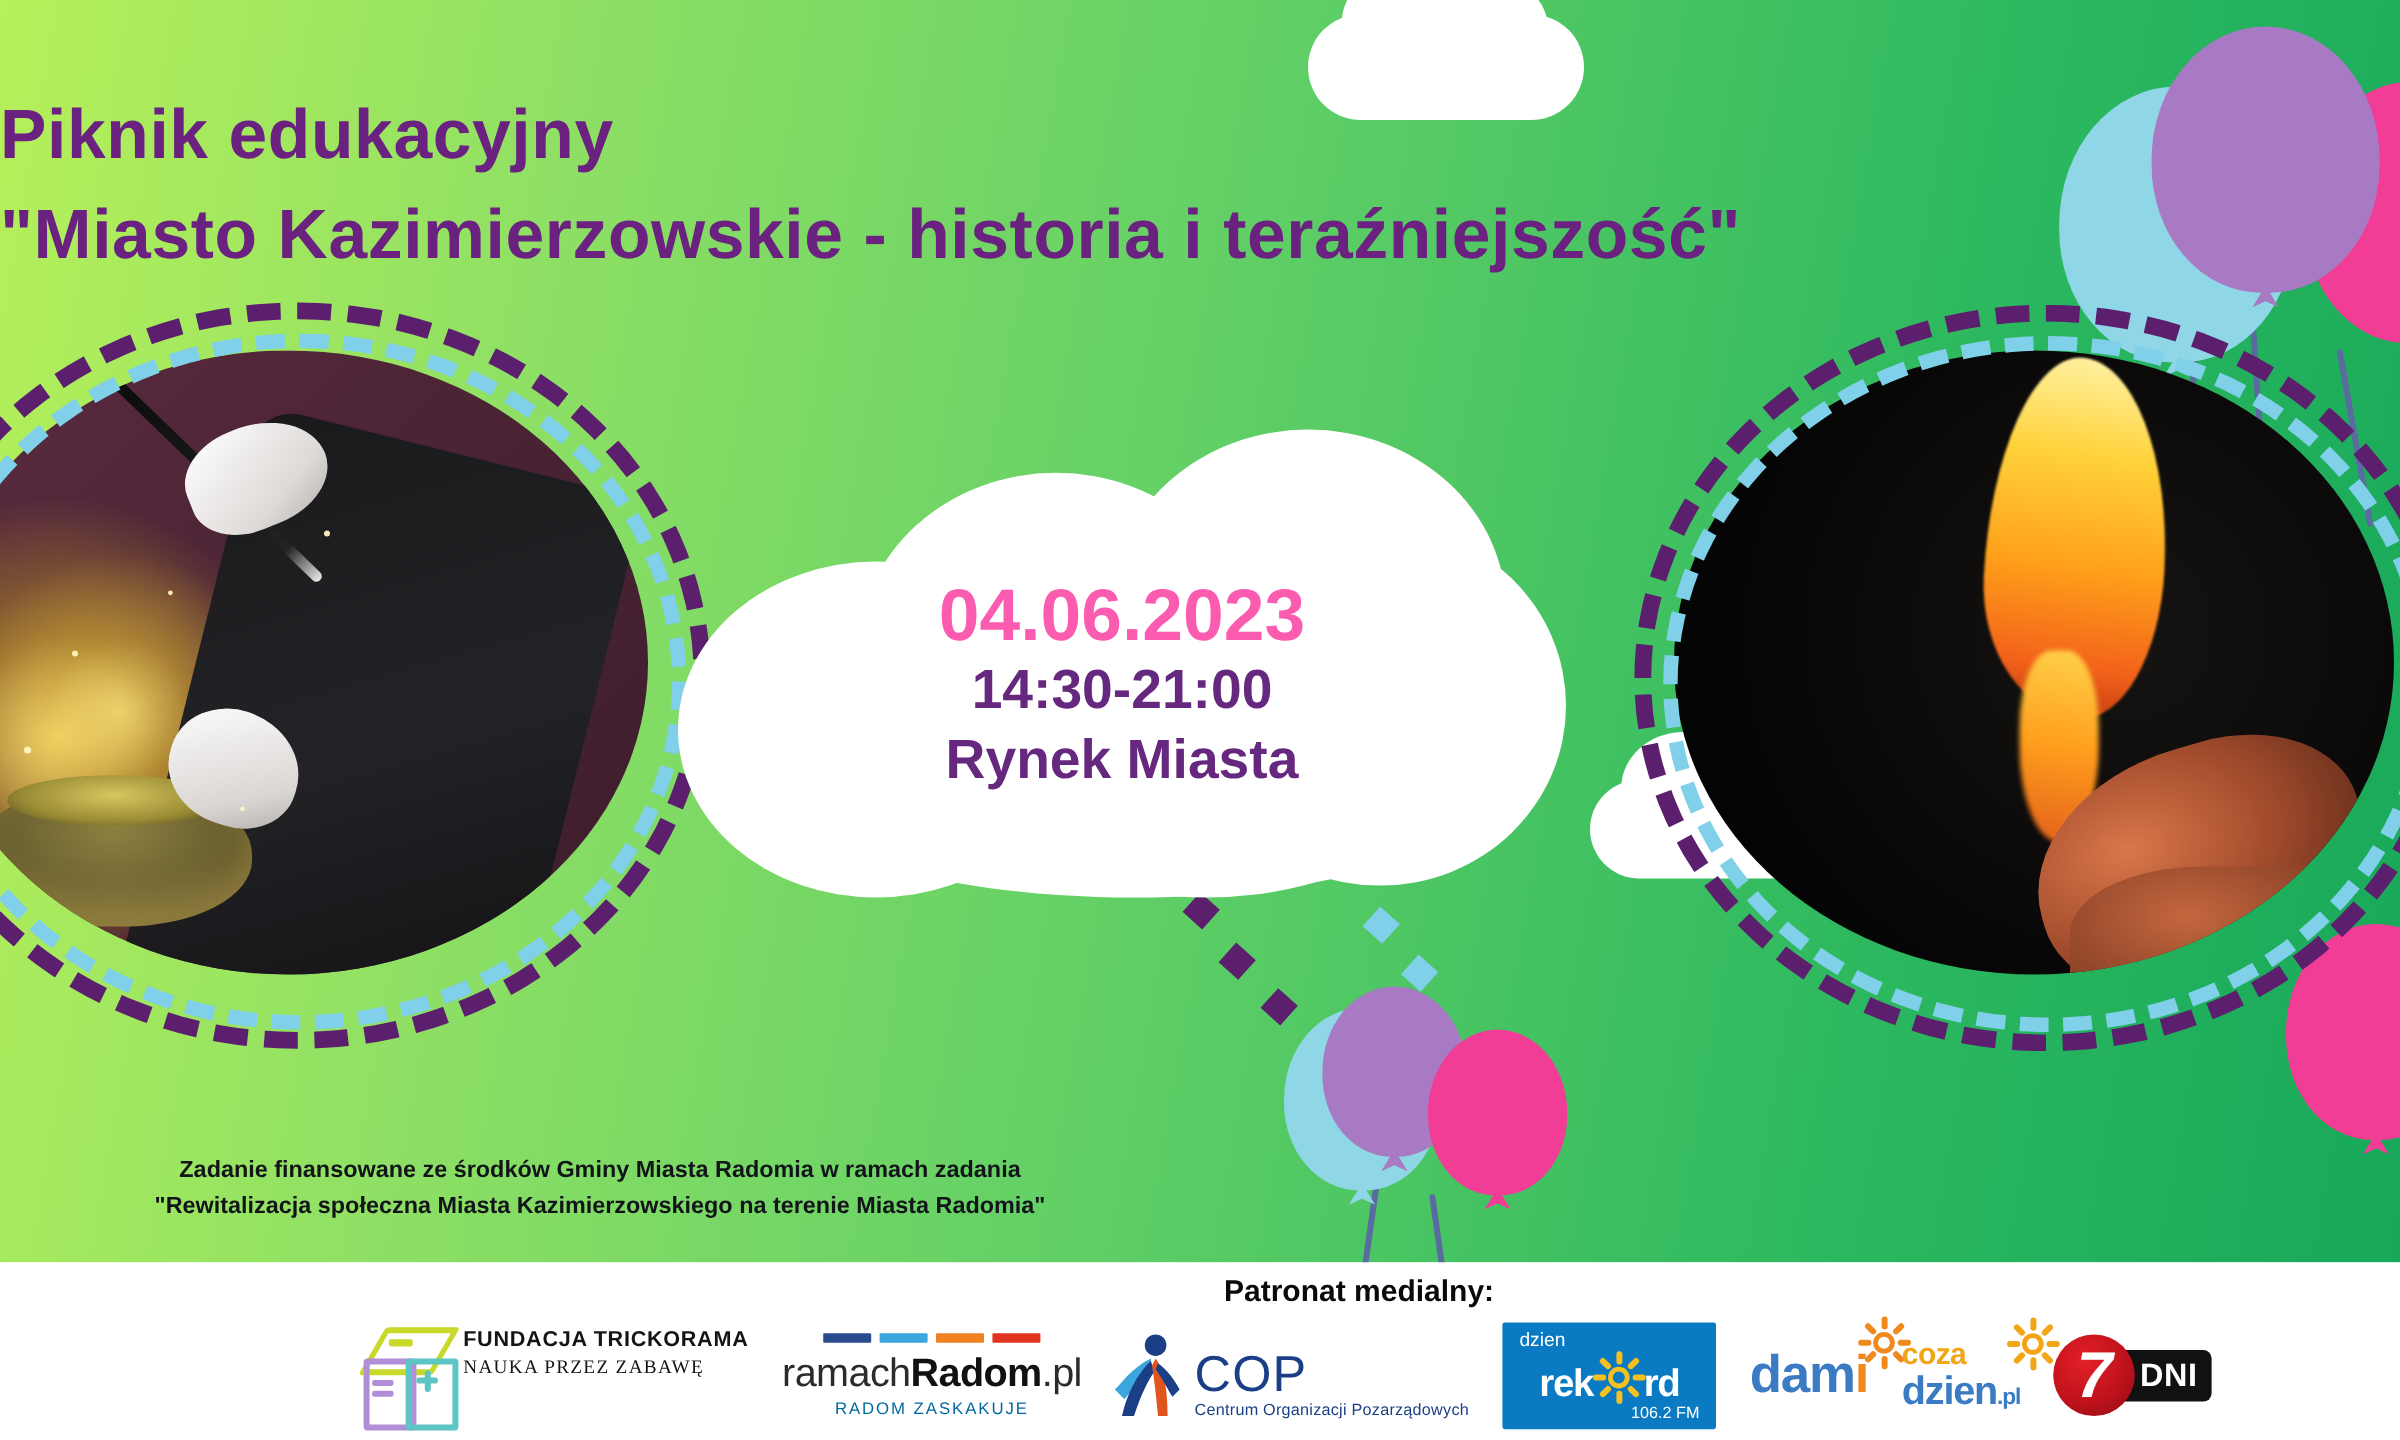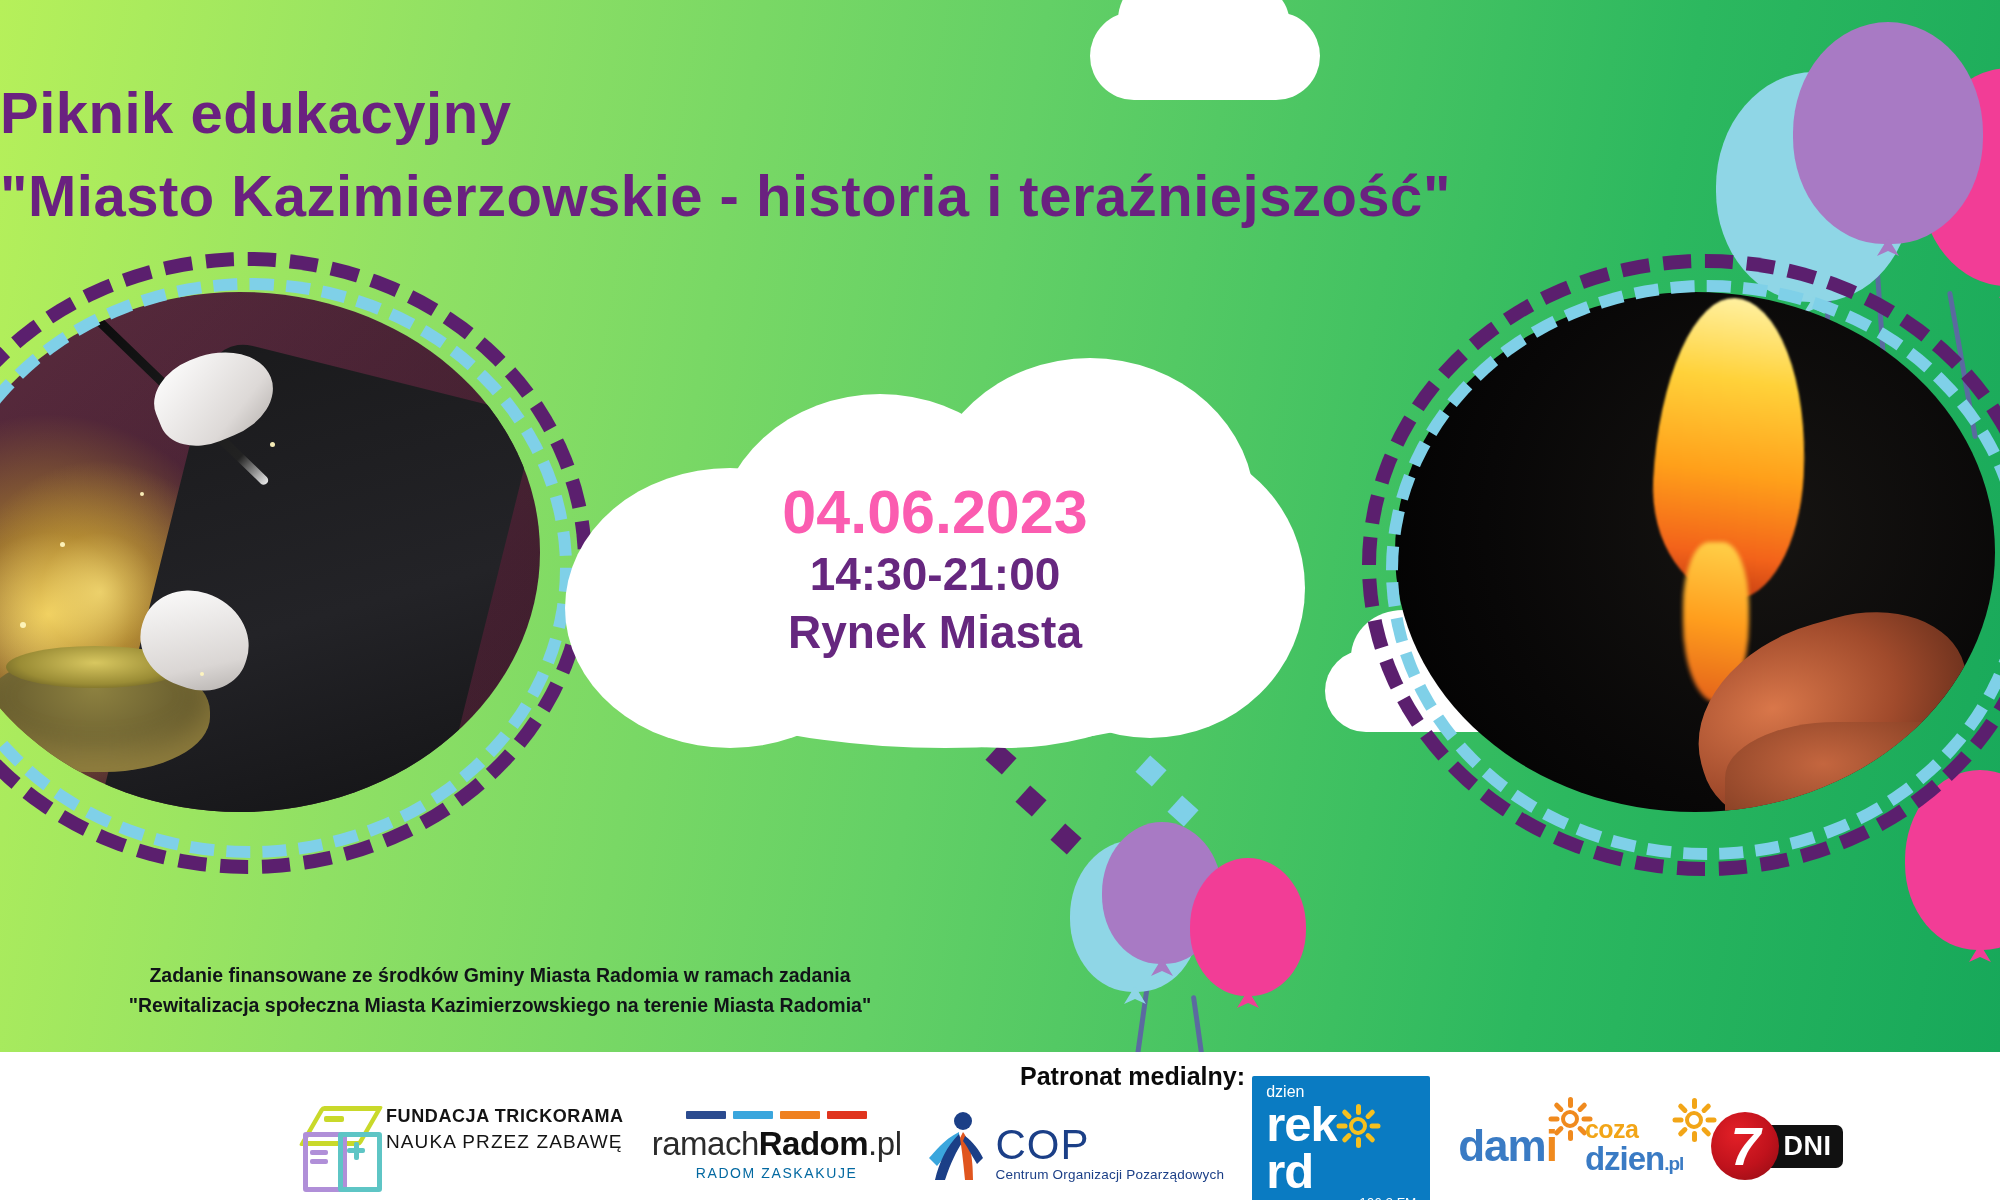--- a/index.html
+++ b/index.html
@@ -393,21 +393,21 @@
     position: absolute; left: 38px; top: 26px;
     width: 34px; height: 50px;
     border: 5px solid #5ec5c5;
     border-radius: 3px;
   }
   .cube-dash { position: absolute; left: 24px; top: 10px; width: 20px; height: 6px; background: #c9d92a; border-radius: 2px; }
   .cube-eq { position: absolute; left: 10px; top: 44px; width: 18px; height: 5px; background: #b08fd8; box-shadow: 0 9px 0 #b08fd8; border-radius: 2px; }
   .cube-plus { position: absolute; left: 47px; top: 42px; width: 18px; height: 5px; background: #5ec5c5; border-radius: 2px; }
   .cube-plus::after { content:""; position:absolute; left:6.5px; top:-6.5px; width:5px; height:18px; background:#5ec5c5; border-radius:2px; }
   .trick-txt-1 { font-size: 18px; font-weight: bold; color: #141414; letter-spacing: 0.6px; }
-  .trick-txt-2 { font-size: 19px; color: #141414; letter-spacing: 1.1px; margin-top: 4px; }
+  .trick-txt-2 { font-size: 16px; color: #141414; letter-spacing: 1.1px; margin-top: 4px; font-family: Liberation Serif, serif; }
 
   
   .logo-visit { text-align: center; }
   .visit-bars { display: flex; gap: 7px; margin-bottom: 6px; justify-content: center; }
   .visit-bars span { display: block; width: 40px; height: 8px; border-radius: 1px; }
   .visit-main { font-size: 33px; color: #2b2b2b; letter-spacing: -0.5px; }
   .visit-main b { color: #111; }
   .visit-sub { font-size: 14px; color: #0369a1; letter-spacing: 1.6px; margin-top: 2px; }
 
   
@@ -420,21 +420,21 @@
   
   .logo-rekord {
     background: #0a7bc2;
     padding: 8px 14px 6px 14px;
     border-radius: 2px;
     position: relative;
     text-align: left;
     width: 150px;
   }
   .rk-radio { font-size: 16px; color: #ffffff; line-height: 1; margin-bottom: 1px; }
-  .rk-main { font-size: 49px; font-weight: bold; color: #ffffff; line-height: 0.95; letter-spacing: -1px; position: relative; }
+  .rk-main { font-size: 32px; font-weight: bold; color: #ffffff; line-height: 0.95; letter-spacing: -1px; position: relative; text-align: center; }
   .rk-fm { font-size: 13.5px; color: #ffffff; text-align: right; margin-top: 1px; }
   .sun {
     position: absolute;
     width: 42px; height: 42px;
   }
   .sun-core {
     position: absolute; left: 12px; top: 12px;
     width: 18px; height: 18px;
     border-radius: 50%;
     border: 4px solid #f6c01e;

